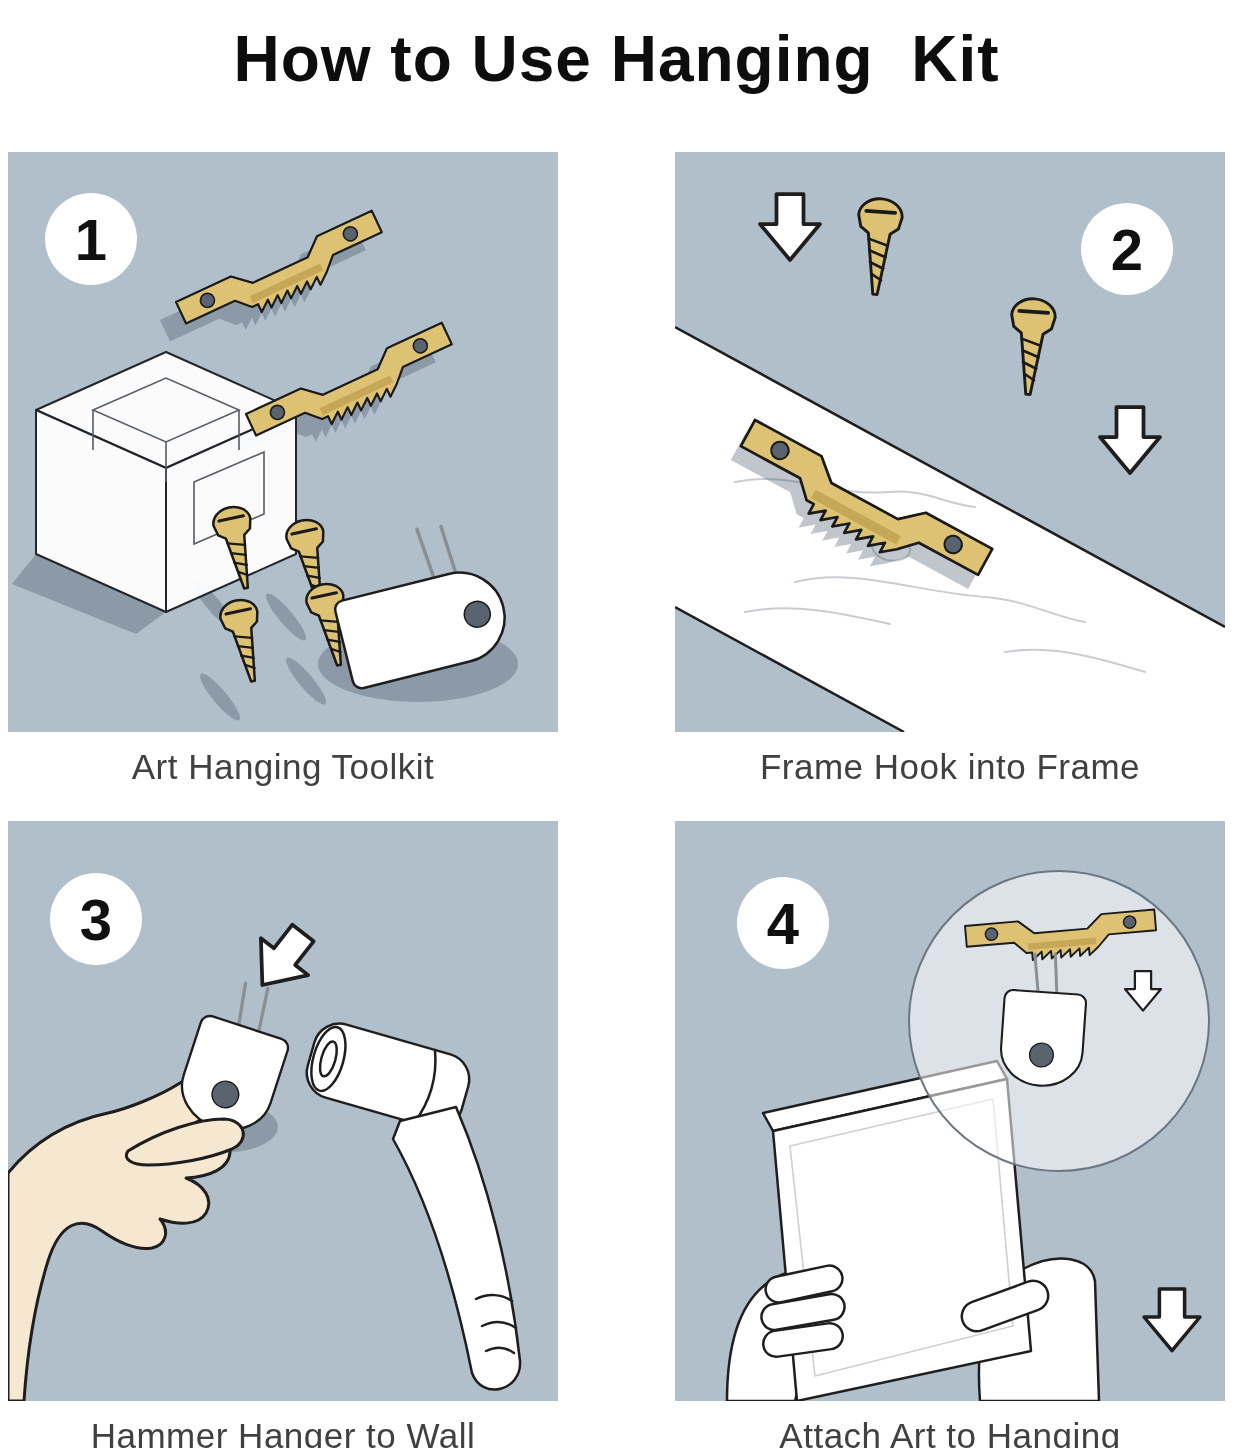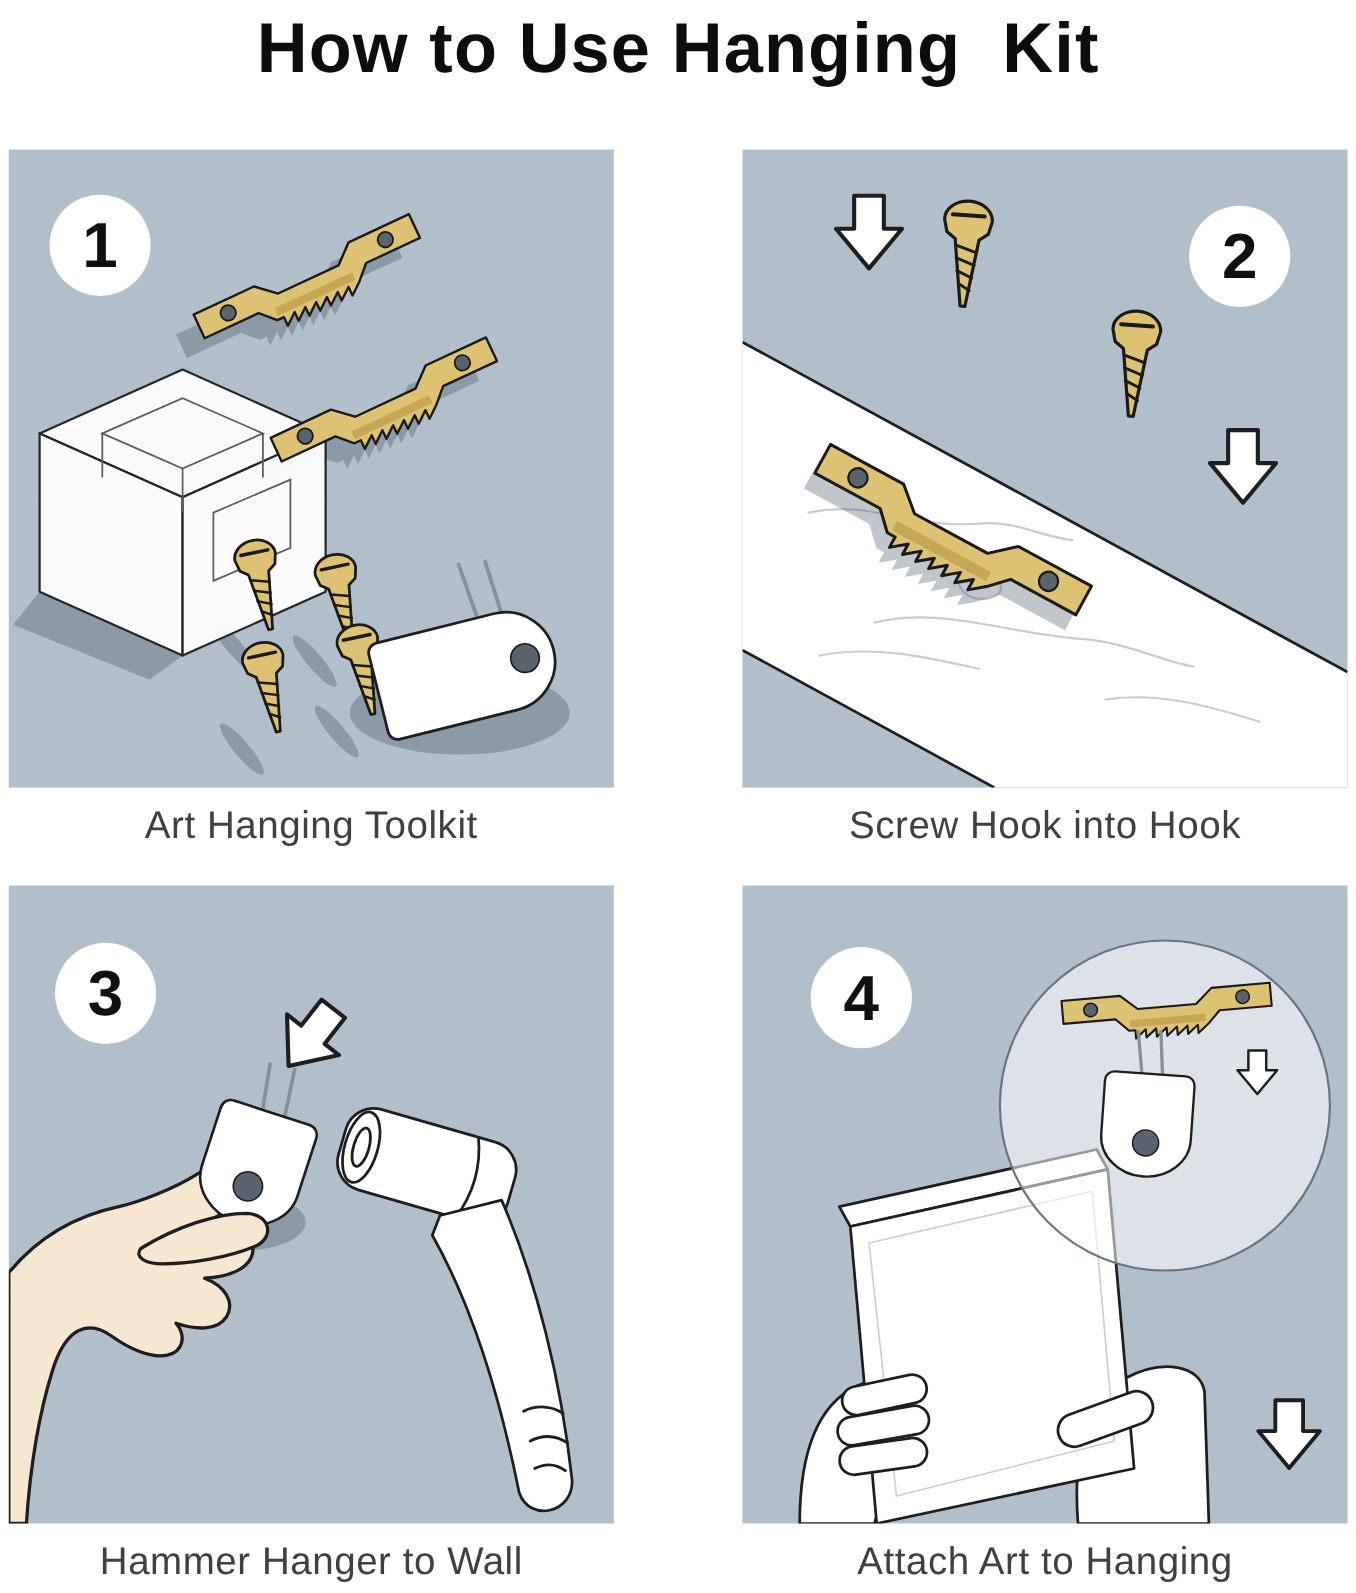--- a/index.html
+++ b/index.html
@@ -2,21 +2,21 @@
 <html style="--panel-bg: #b1bfcb; --brass: #dcc272; --brass-dark: #b3913f; --flesh: #f6e7d0; --outline: #1a1a1a; --title-text: #0d0d0d;"><head>
 <meta charset="utf-8">
 <style>
   :root{
     --panel-bg:#b1bfcb; --brass:#dcc272; --brass-dark:#b3913f;
     --flesh:#f6e7d0; --outline:#1a1a1a; --title-text:#0d0d0d;
   }
   *{box-sizing:border-box;}
   body{margin:0;background:#fff;font-family:"Liberation Sans",sans-serif;}
   .page{width:1233px;height:1448px;background:#fff;overflow:hidden;position:relative;}
-  .title{margin:0;padding-top:6px;text-align:center;font-size:64px;font-weight:700;
+  .title{margin:16px;padding-top:6px;text-align:center;font-size:64px;font-weight:700;
          letter-spacing:1px;color:var(--title-text,#0d0d0d);white-space:pre;}
   .grid{display:grid;grid-template-columns:550px 550px;justify-content:space-between;
         padding:0 8px;margin-top:56px;row-gap:34px;}
   .panel{width:550px;height:580px;background:var(--panel-bg,#b1bfcb);position:relative;}
   .panel svg{position:absolute;left:0;top:0;width:100%;height:100%;}
   .badge{position:absolute;width:92px;height:92px;border-radius:50%;background:#fff;
          display:flex;align-items:center;justify-content:center;font-size:58px;font-weight:700;
          color:#101010;z-index:2;}
   .badge-1{left:37px;top:41px;}
   .badge-2{right:52px;top:51px;}
@@ -142,21 +142,21 @@
           <use href="#sawtooth-outline" class="shadow" transform="translate(70,282) rotate(28.5) scale(1.35)"></use>
           <use href="#sawtooth" transform="translate(80,268) rotate(28.5) scale(1.35)"></use>
 
           <use href="#screw" transform="translate(205,70) rotate(4) scale(1.45)"></use>
           <use href="#screw" transform="translate(358,170) rotate(4) scale(1.45)"></use>
 
           <use href="#arrow-outline" class="arrow-shape" transform="translate(115,42) scale(1.5)"></use>
           <use href="#arrow-outline" class="arrow-shape" transform="translate(455,255) scale(1.5)"></use>
         </svg>
       </div>
-      <div class="caption">Screw Hook into Hook</div>
+      <div class="caption">Frame Hook into Frame</div>
     </section>
 
     <section>
       <div class="panel">
         <div class="badge badge-3">3</div>
         <svg viewBox="0 0 550 580">
 
           <use href="#arrow-outline" class="arrow-shape" transform="translate(295,112) rotate(38) scale(1.5)"></use>
 
           <ellipse class="shadow" cx="212" cy="306" rx="58" ry="26"></ellipse>

